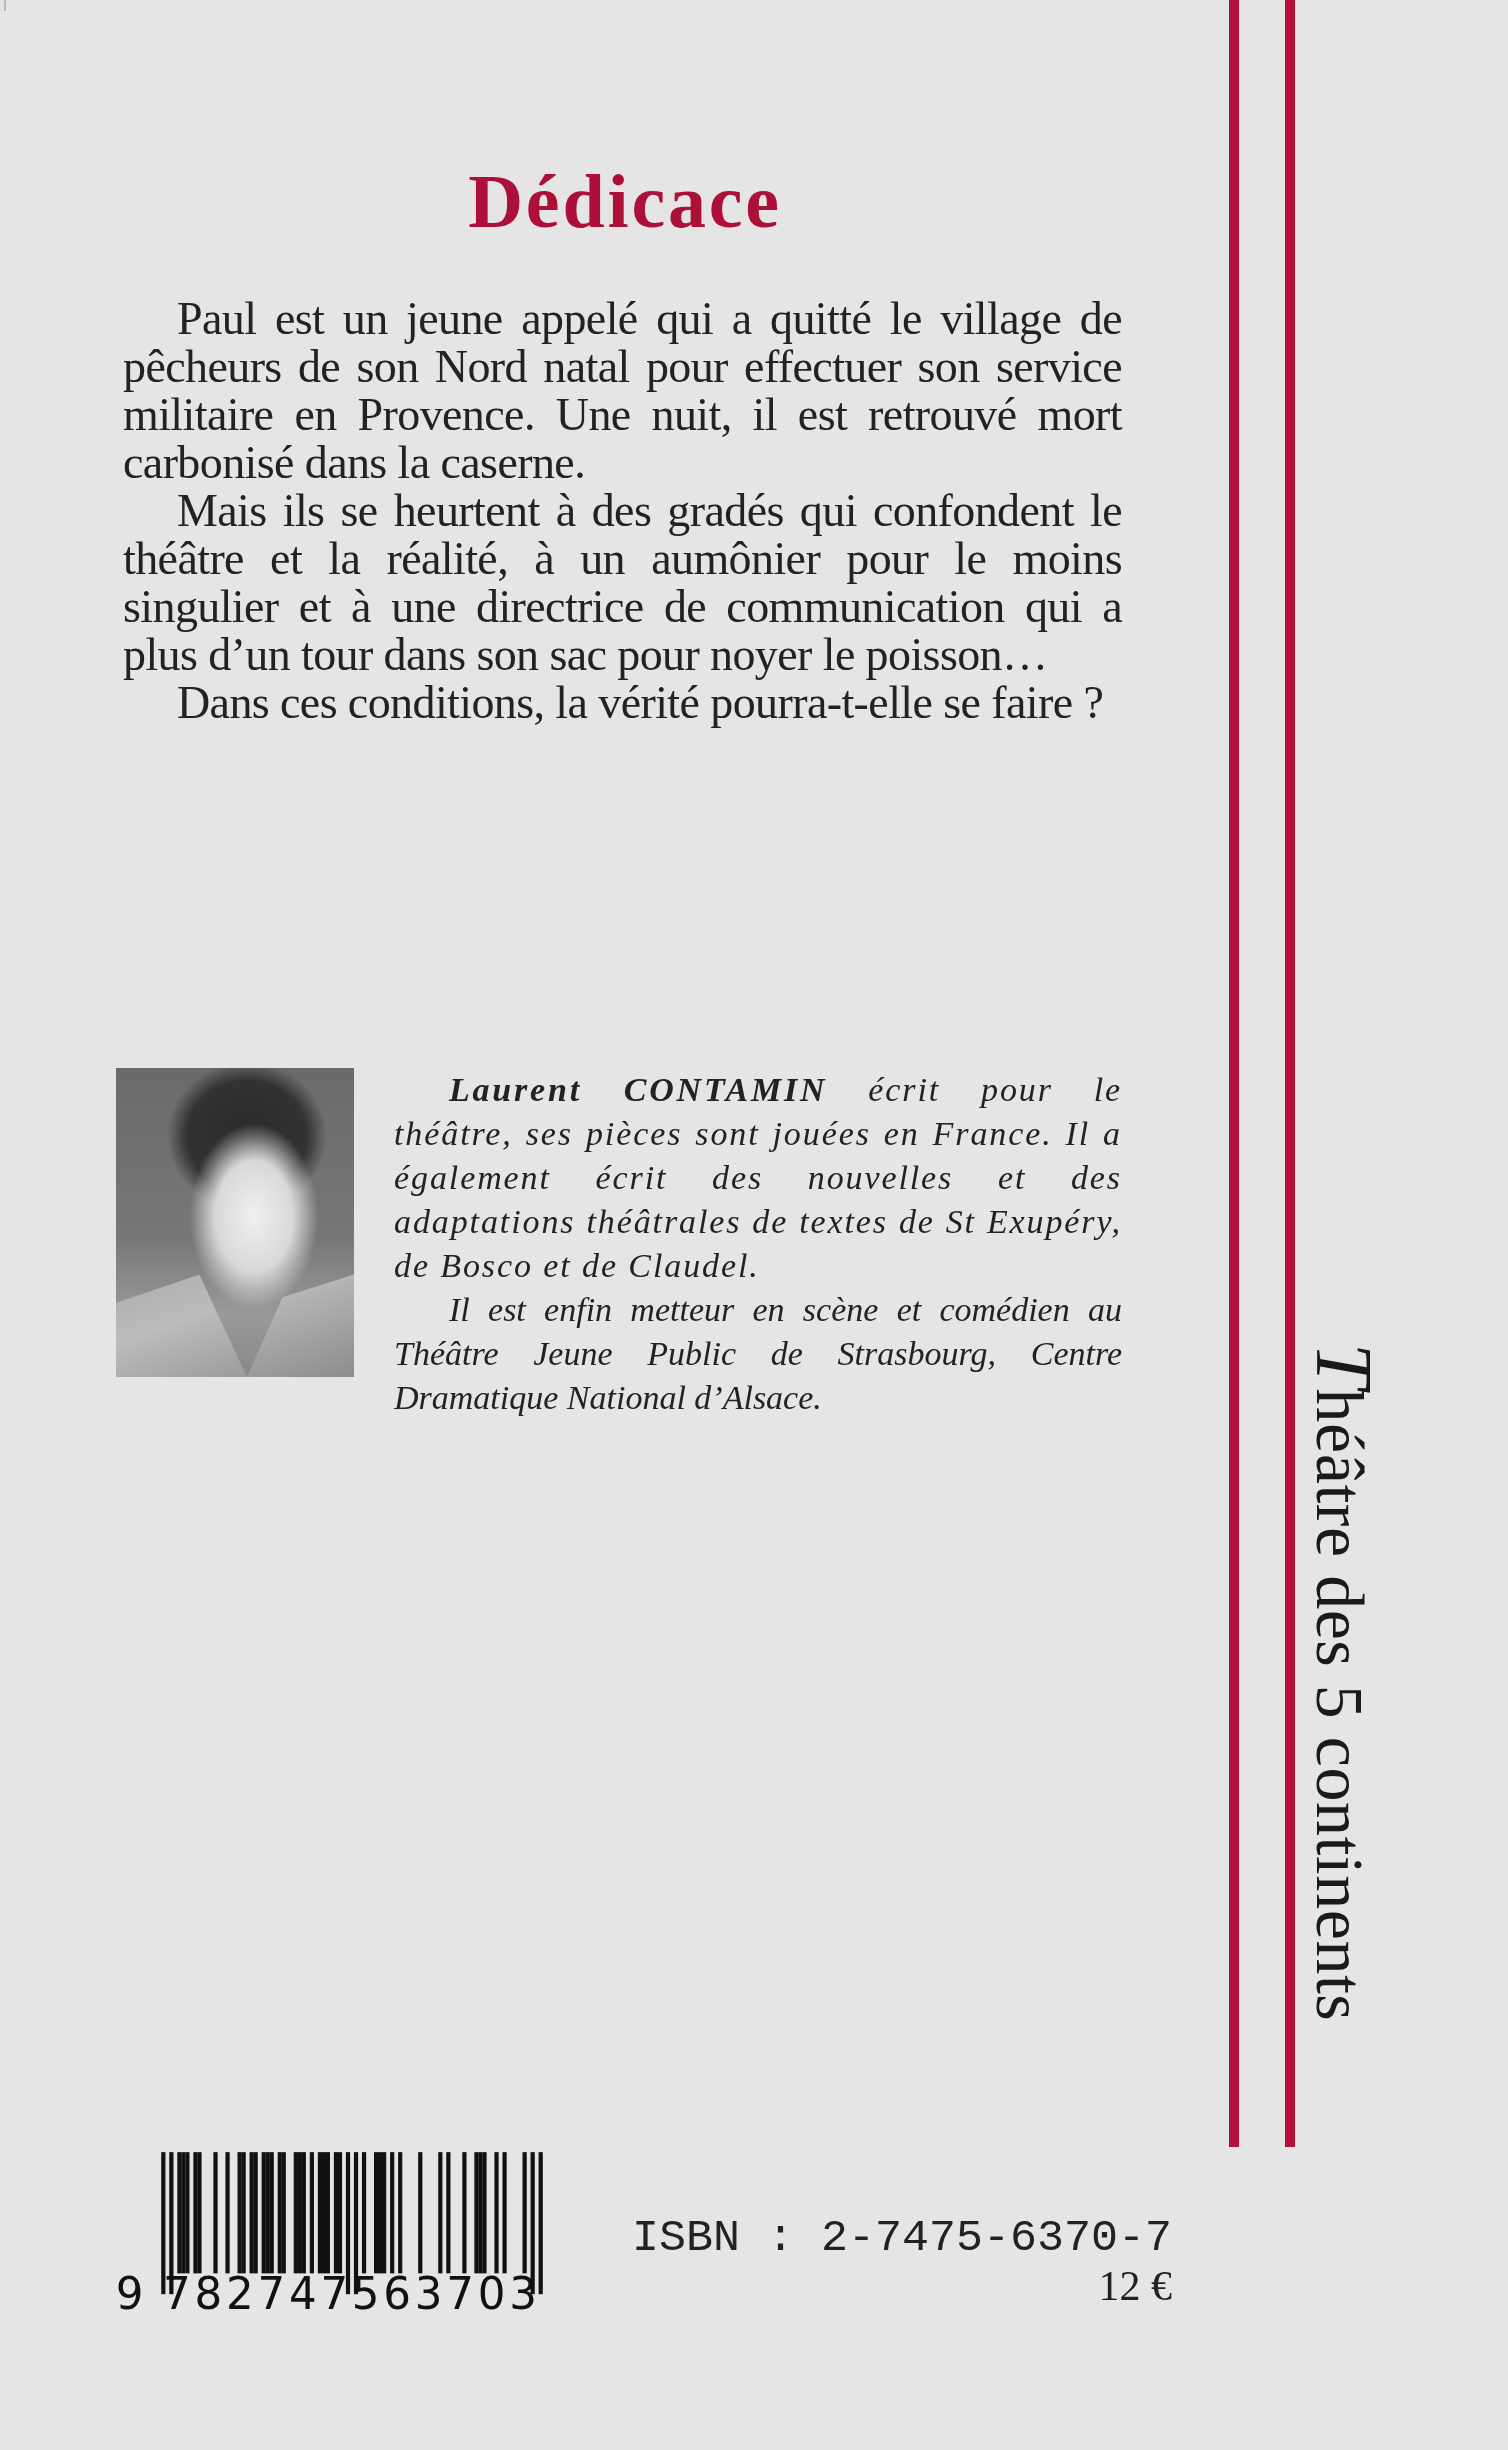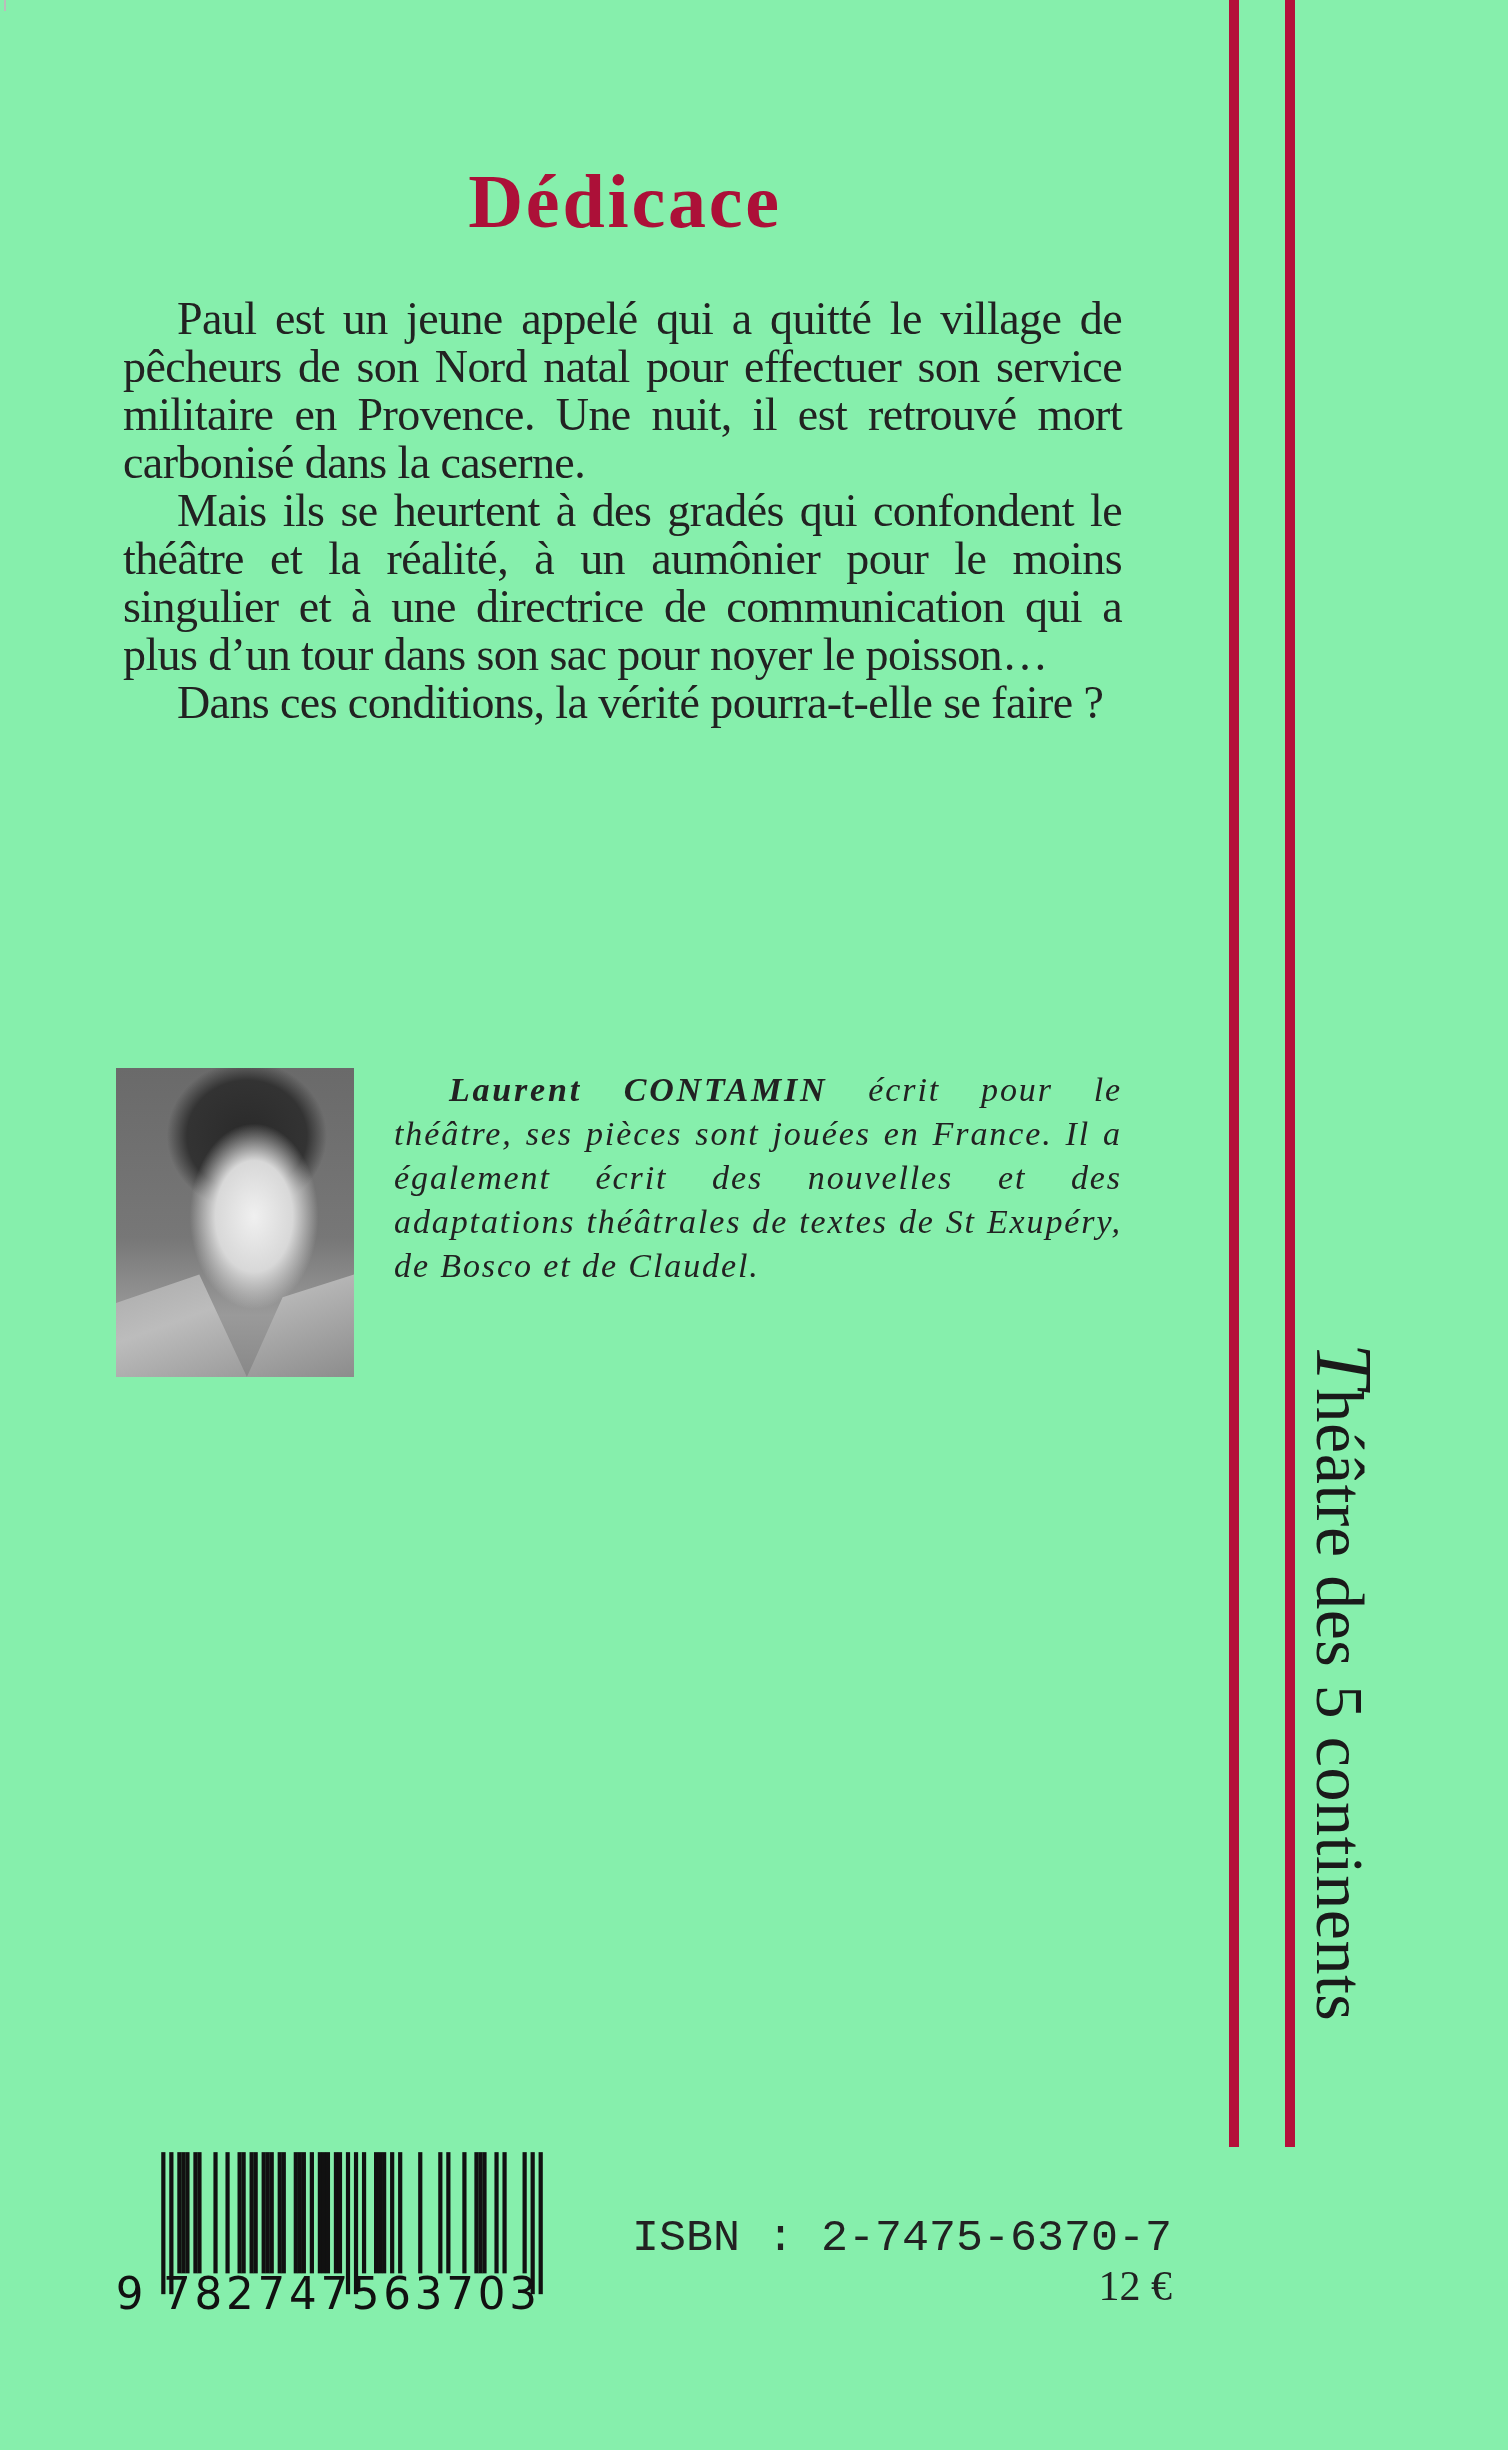--- a/index.html
+++ b/index.html
@@ -1,17 +1,17 @@
 <!DOCTYPE html>
 <html style="font-size:15px"><head>
 <meta charset="utf-8">
 <style>
   html, body { margin: 0; padding: 0; background: #ffffff; }
   body { width: 1509px; height: 2450px; position: relative; overflow: hidden; }
-  .page { position: absolute; left: 0; top: 0; width: 1509px; height: 2450px; background: #86efac; }
+  .page { position: absolute; left: 0; top: 0; width: 1509px; height: 2450px; background: #e5e5e5; }
   .crop-mark { position: absolute; left: 3.8px; top: 0; width: 1.9px; height: 11.4px; background: #bbb; }
 
   .title {
     position: absolute; left: 0; width: 1250px; top: 112px;
     text-align: center;
     font-family: "Liberation Serif", "DejaVu Serif", serif;
     font-size: 76px; letter-spacing: 2.8px;
     color: #ac1038; line-height: 1;
   }
 
@@ -86,20 +86,21 @@
     <p>Paul est un jeune appelé qui a quitté le village de pêcheurs de son Nord natal pour effectuer son service militaire en Provence. Une nuit, il est retrouvé mort carbonisé dans la caserne.</p>
     <p>Mais ils se heurtent à des gradés qui confondent le théâtre et la réalité, à un aumônier pour le moins singulier et à une directrice de communication qui a plus d’un tour dans son sac pour noyer le poisson…</p>
     <p>Dans ces conditions, la vérité pourra-t-elle se faire ?</p>
   </div>
 
   <div class="bio">
     <div class="photo" title="Portrait of Laurent Contamin">
       <div class="shirt"></div>
     </div>
     <p class="lead"><span class="author">Laurent CONTAMIN</span><span class="lead-rest"> écrit pour le théâtre, ses pièces sont jouées en France. Il a également écrit des nouvelles et des adaptations théâtrales de textes de St Exupéry, de Bosco et de Claudel.</span></p>
+    <p>Il est enfin metteur en scène et comédien au Théâtre Jeune Public de Strasbourg, Centre Dramatique National d’Alsace.</p>
   </div>
 
   <div class="rule r1"></div>
   <div class="rule r2"></div>
 
   <div class="spine-label"><span class="cap">T</span><span>héâtre des 5 continents</span></div>
 
   <div class="barcode">
     <svg id="barcode-svg" width="445" height="166" viewBox="0 0 470 175">
         <rect x="52.00" y="0" width="4.44" height="150" fill="#111"></rect>

